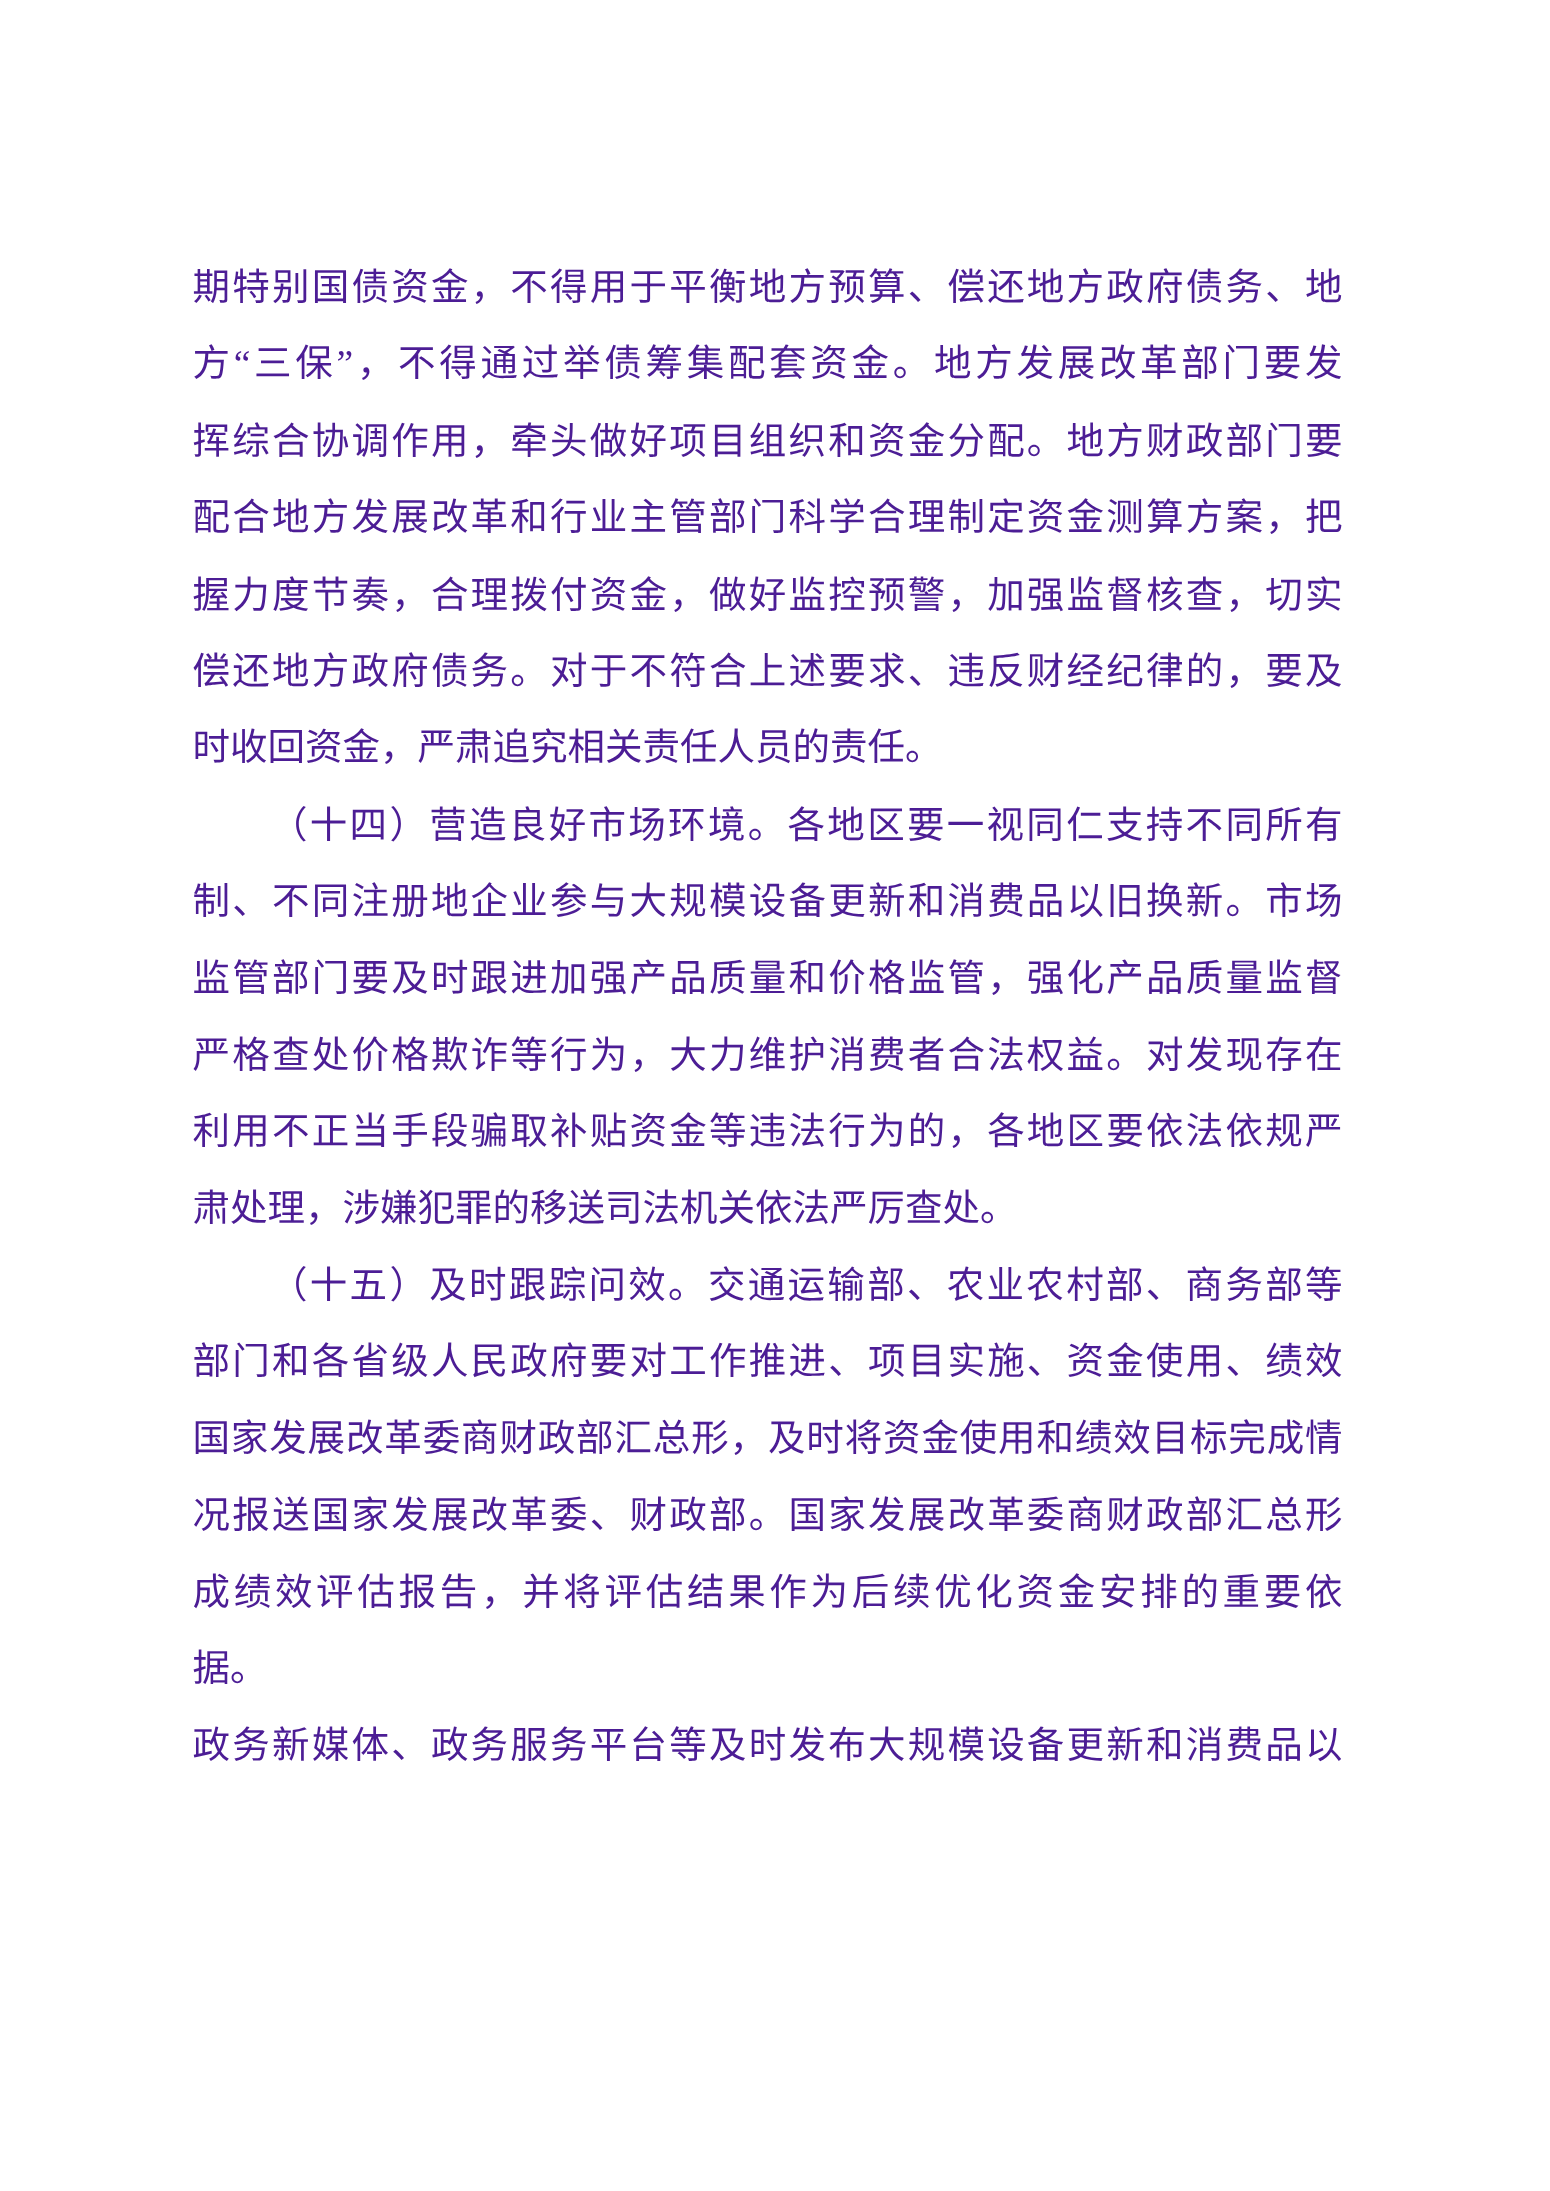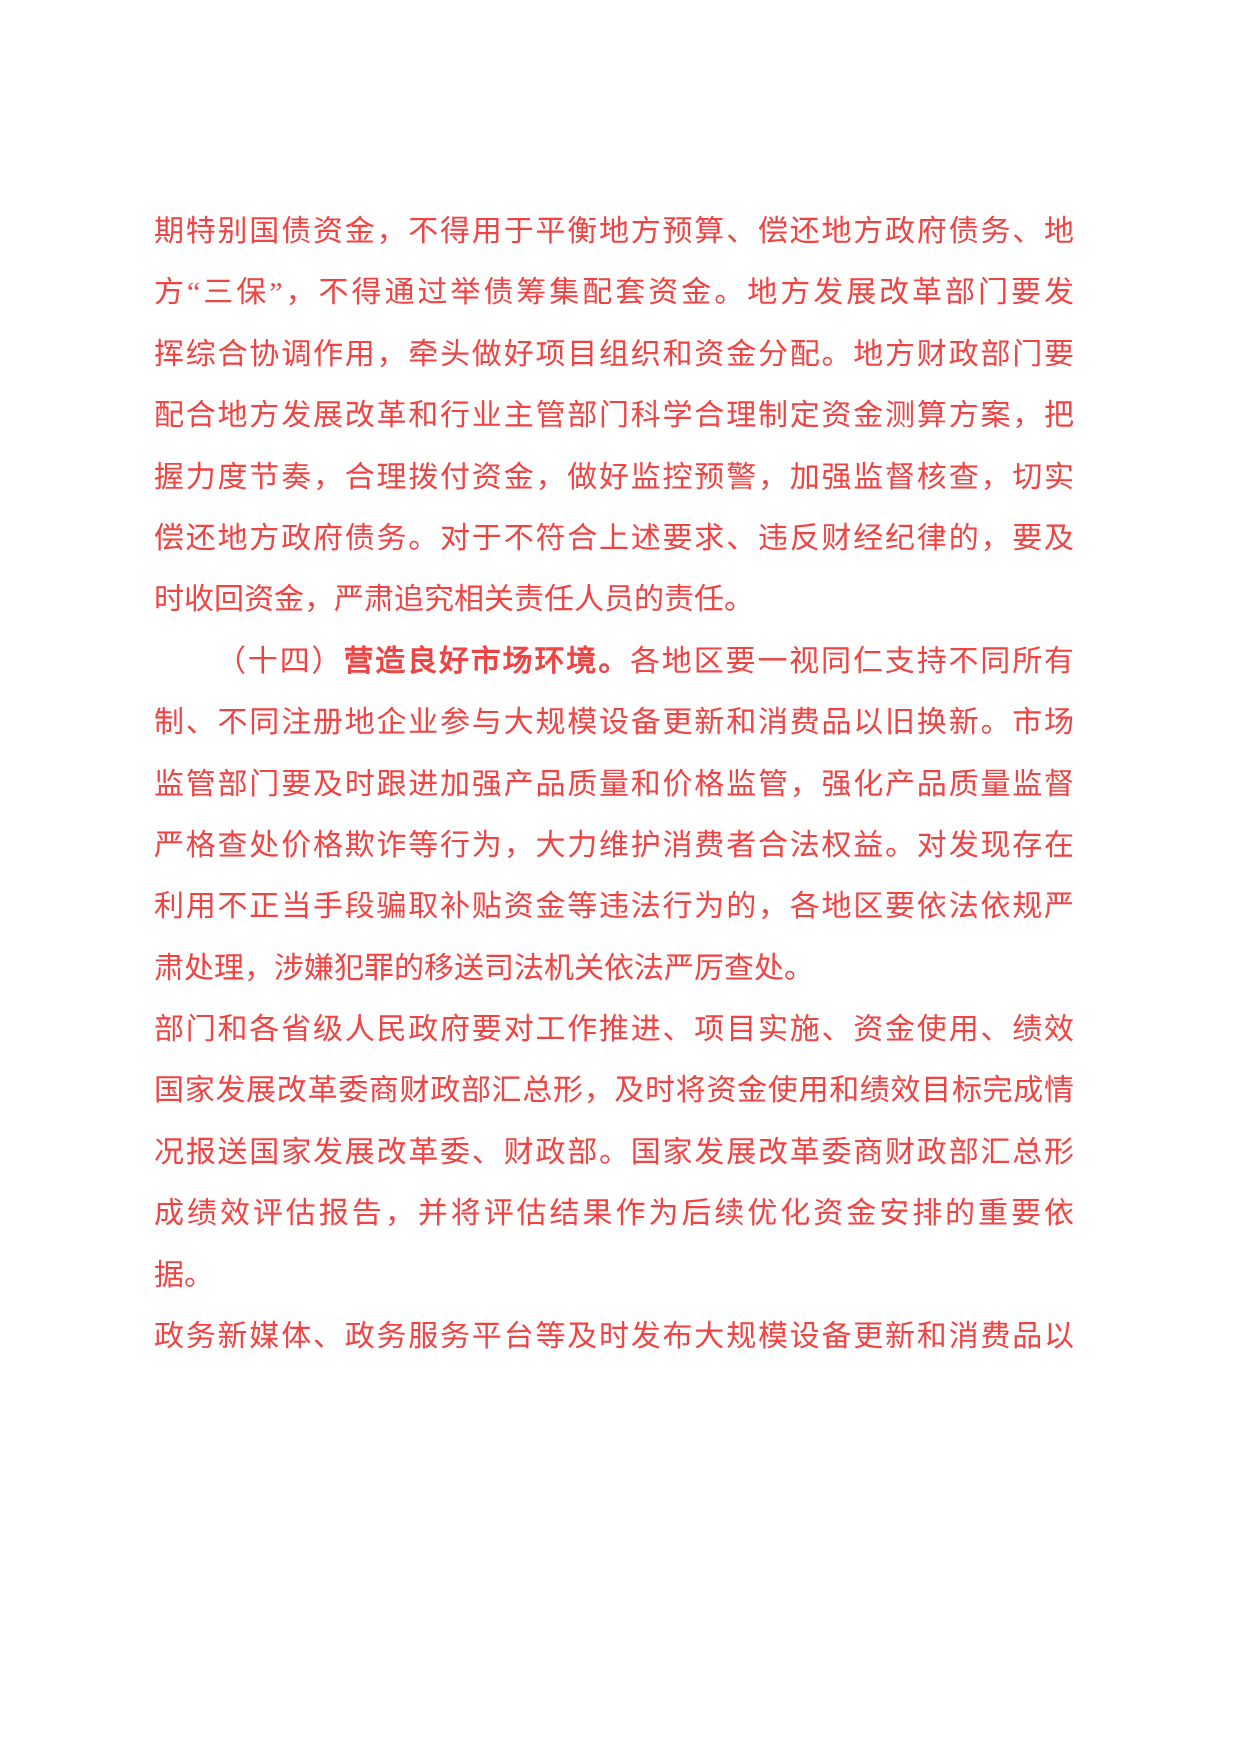--- a/index.html
+++ b/index.html
@@ -7,21 +7,21 @@
     padding: 0;
     background: #ffffff;
   }
   .page {
     position: relative;
     width: 1240px;
     height: 1753px;
     background: #ffffff;
     overflow: hidden;
     font-family: "Liberation Serif", "DejaVu Serif", serif;
-    color: #ef4444;
+    color: #4c1d95;
   }
   .text-block {
     position: absolute;
     left: 154px;
     top: 200px;
     width: 920px;
   }
   .line {
     height: 61.4px;
     line-height: 61.4px;
@@ -30,41 +30,42 @@
     text-align-last: left;
     letter-spacing: 0;
   }
   .line.fill {
     text-align-last: justify;
   }
   .line.indent {
     padding-left: 62px;
   }
   .seg.bold {
-    font-weight: 700;
+    font-weight: 400;
   }
 </style>
 </head>
 <body>
 
 <div class="page">
   <div class="text-block">
       <div class="line fill"><span class="seg">期特别国债资金，不得用于平衡地方预算、偿还地方政府债务、地</span></div>
       <div class="line fill"><span class="seg">方“三保”，不得通过举债筹集配套资金。地方发展改革部门要发</span></div>
       <div class="line fill"><span class="seg">挥综合协调作用，牵头做好项目组织和资金分配。地方财政部门要</span></div>
       <div class="line fill"><span class="seg">配合地方发展改革和行业主管部门科学合理制定资金测算方案，把</span></div>
       <div class="line fill"><span class="seg">握力度节奏，合理拨付资金，做好监控预警，加强监督核查，切实</span></div>
       <div class="line fill"><span class="seg">偿还地方政府债务。对于不符合上述要求、违反财经纪律的，要及</span></div>
       <div class="line"><span class="seg">时收回资金，严肃追究相关责任人员的责任。</span></div>
       <div class="line fill indent"><span class="seg">（十四）</span><span class="seg bold">营造良好市场环境。</span><span class="seg">各地区要一视同仁支持不同所有</span></div>
       <div class="line fill"><span class="seg">制、不同注册地企业参与大规模设备更新和消费品以旧换新。市场</span></div>
       <div class="line fill"><span class="seg">监管部门要及时跟进加强产品质量和价格监管，强化产品质量监督</span></div>
       <div class="line fill"><span class="seg">严格查处价格欺诈等行为，大力维护消费者合法权益。对发现存在</span></div>
       <div class="line fill"><span class="seg">利用不正当手段骗取补贴资金等违法行为的，各地区要依法依规严</span></div>
       <div class="line"><span class="seg">肃处理，涉嫌犯罪的移送司法机关依法严厉查处。</span></div>
+      <div class="line fill indent"><span class="seg">（十五）</span><span class="seg bold">及时跟踪问效。</span><span class="seg">交通运输部、农业农村部、商务部等</span></div>
       <div class="line fill"><span class="seg">部门和各省级人民政府要对工作推进、项目实施、资金使用、绩效</span></div>
       <div class="line fill"><span class="seg">国家发展改革委商财政部汇总形，及时将资金使用和绩效目标完成情</span></div>
       <div class="line fill"><span class="seg">况报送国家发展改革委、财政部。国家发展改革委商财政部汇总形</span></div>
       <div class="line fill"><span class="seg">成绩效评估报告，并将评估结果作为后续优化资金安排的重要依</span></div>
       <div class="line"><span class="seg">据。</span></div>
       <div class="line fill"><span class="seg">政务新媒体、政务服务平台等及时发布大规模设备更新和消费品以</span></div>
     </div>
 </div>
 
 </body></html>

